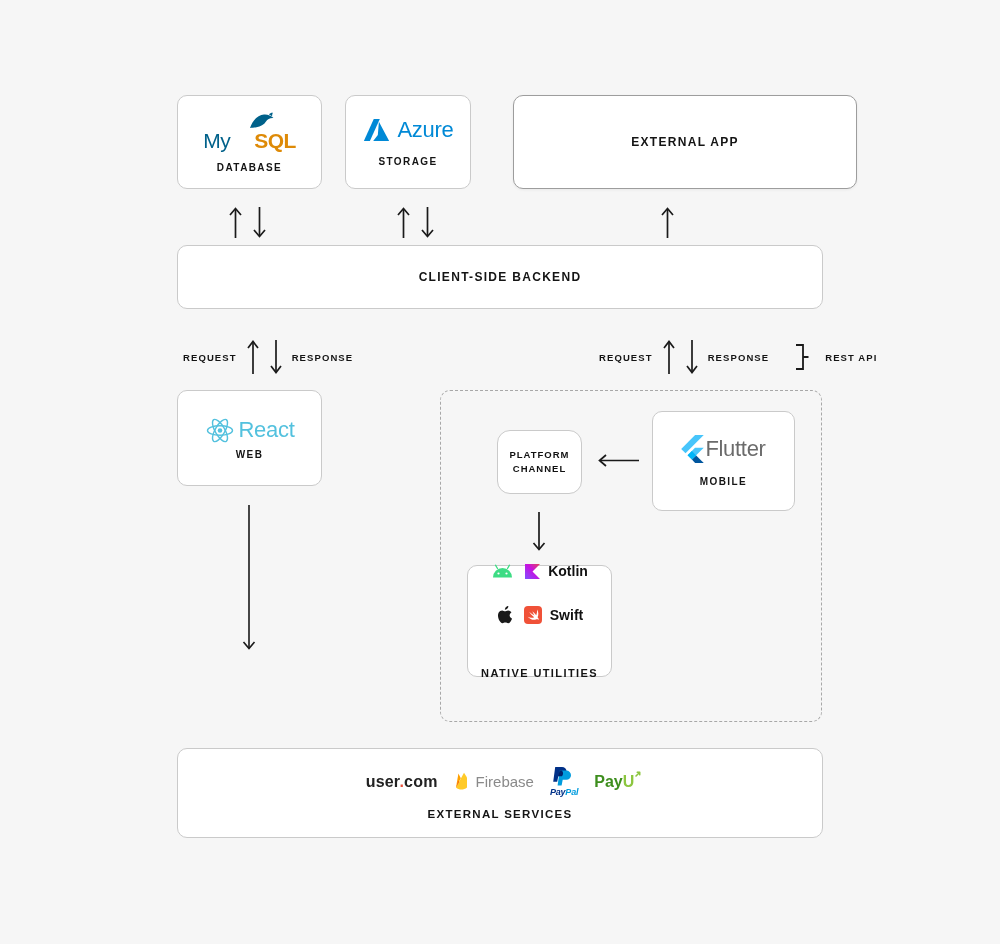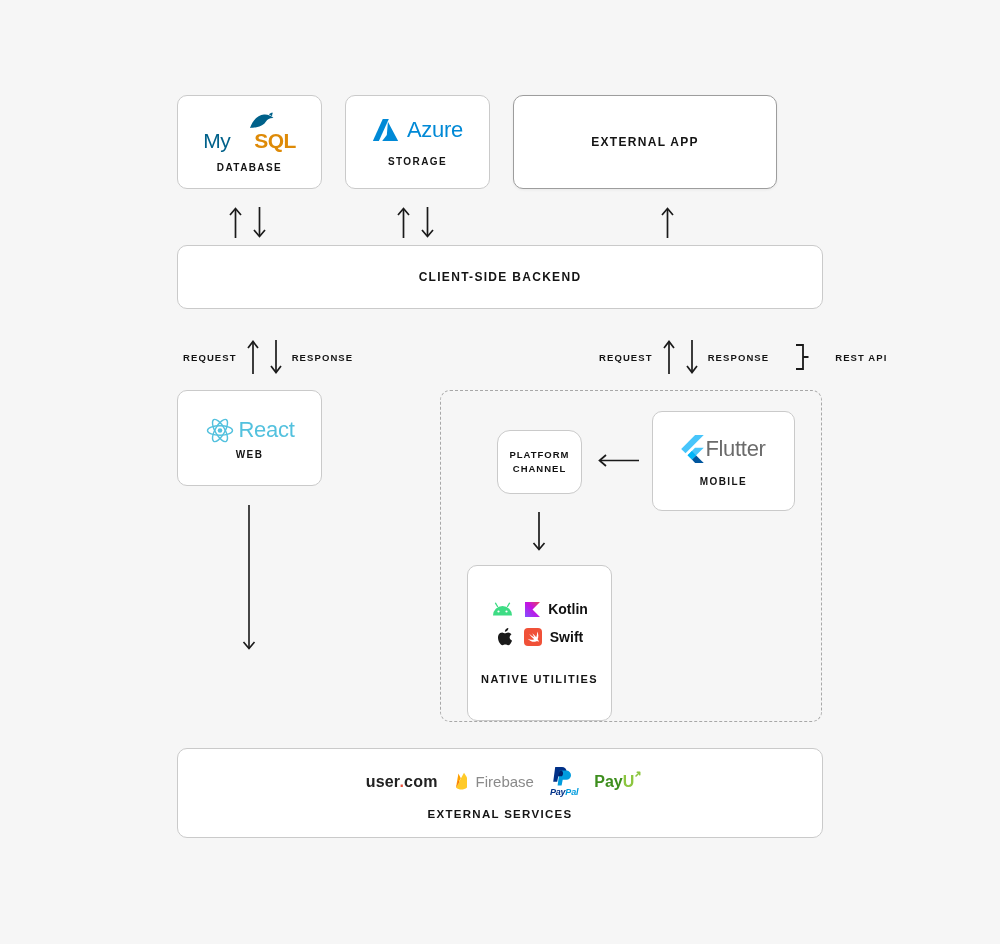--- a/index.html
+++ b/index.html
@@ -8,32 +8,32 @@
   .box {position:absolute; background:#fff; border:1px solid #cacaca; border-radius:10px;
         box-sizing:border-box; display:flex; flex-direction:column; align-items:center; justify-content:center;}
   .pos {position:absolute;}
   .lbl {font-size:10px; font-weight:bold; letter-spacing:1.4px; color:#141414;}
   .title {font-size:12px; font-weight:bold; letter-spacing:1.3px; color:#141414;}
   .flow-lbl {font-size:9.5px; font-weight:bold; letter-spacing:1.1px; color:#141414;}
   .flexrow {display:flex; align-items:center;}
 
   
   #mysql-box {left:177px; top:95px; width:145px; height:94px; gap:9px;}
-  #azure-box {left:345px; top:95px; width:145px; height:94px; gap:13px;}
-  #external-app-box {left:513px; top:95px; width:264px; height:94px; border-color:#9d9d9d;
+  #azure-box {left:345px; top:95px; width:126px; height:94px; gap:13px;}
+  #external-app-box {left:513px; top:95px; width:344px; height:94px; border-color:#9d9d9d;
                      box-shadow:0 1px 3px rgba(0,0,0,.06);}
   #backend-box {left:177px; top:245px; width:646px; height:64px;}
   #react-box {left:177px; top:390px; width:145px; height:96px; gap:5px;}
   #dashed-box {left:440px; top:390px; width:382px; height:332px; border:1px dashed #a8a8a8;
                border-radius:10px; position:absolute; box-sizing:border-box;}
   #platform-channel-box {left:497px; top:430px; width:85px; height:64px; border-radius:13px;}
   #platform-channel-box .pc {font-size:9.5px; font-weight:bold; letter-spacing:1px; text-align:center;
                white-space:pre-line; line-height:1.5;}
   #flutter-box {left:652px; top:411px; width:143px; height:100px; gap:13px;}
-  #native-box {left:467px; top:565px; width:145px; height:156px; gap:10px;}
+  #native-box {left:467px; top:565px; width:145px; height:112px; gap:26px;}
   #services-box {left:177px; top:748px; width:646px; height:90px; gap:11px;}
 
   
   #updown-mysql {left:228px; top:206px; gap:9px;}
   #updown-azure {left:396px; top:206px; gap:9px;}
   #up-external {left:660px; top:206px;}
   #flow-left {left:183px; top:338px; gap:9px; height:38px;}
   #flow-right {left:599px; top:338px; gap:9px; height:38px;}
   #react-flow-arrow {left:241px; top:505px;}
   #pc-native-arrow {left:531px; top:512px;}
@@ -147,21 +147,21 @@
       <polyline points="2,9 7,2.5 12,9" fill="none" stroke="#1a1a1a" stroke-width="1.7"></polyline>
     </svg>
     <svg width="14" height="36" viewBox="0 0 14 36">
       <line x1="7" y1="1" x2="7" y2="33" stroke="#1a1a1a" stroke-width="1.7"></line>
       <polyline points="2,27 7,33.5 12,27" fill="none" stroke="#1a1a1a" stroke-width="1.7"></polyline>
     </svg>
     <span class="flow-lbl">RESPONSE</span>
     <svg width="17" height="28" viewBox="0 0 17 28" style="margin-left:14px;">
       <path d="M4 2 H11 V26 H4 M11 14 H16.5" fill="none" stroke="#1a1a1a" stroke-width="1.8"></path>
     </svg>
-    <span class="flow-lbl" style="margin-left:17px;">REST API</span>
+    <span class="flow-lbl" style="margin-left:7px;">REST API</span>
   </div>
 
   <div class="box" id="react-box">
     <div class="flexrow" style="gap:4px;">
       <svg width="30" height="27" viewBox="0 0 30 27">
         <g stroke="#53C1DE" stroke-width="1.4" fill="none">
           <ellipse cx="15" cy="13.5" rx="12.5" ry="4.8"></ellipse>
           <ellipse cx="15" cy="13.5" rx="12.5" ry="4.8" transform="rotate(60 15 13.5)"></ellipse>
           <ellipse cx="15" cy="13.5" rx="12.5" ry="4.8" transform="rotate(120 15 13.5)"></ellipse>
         </g>

